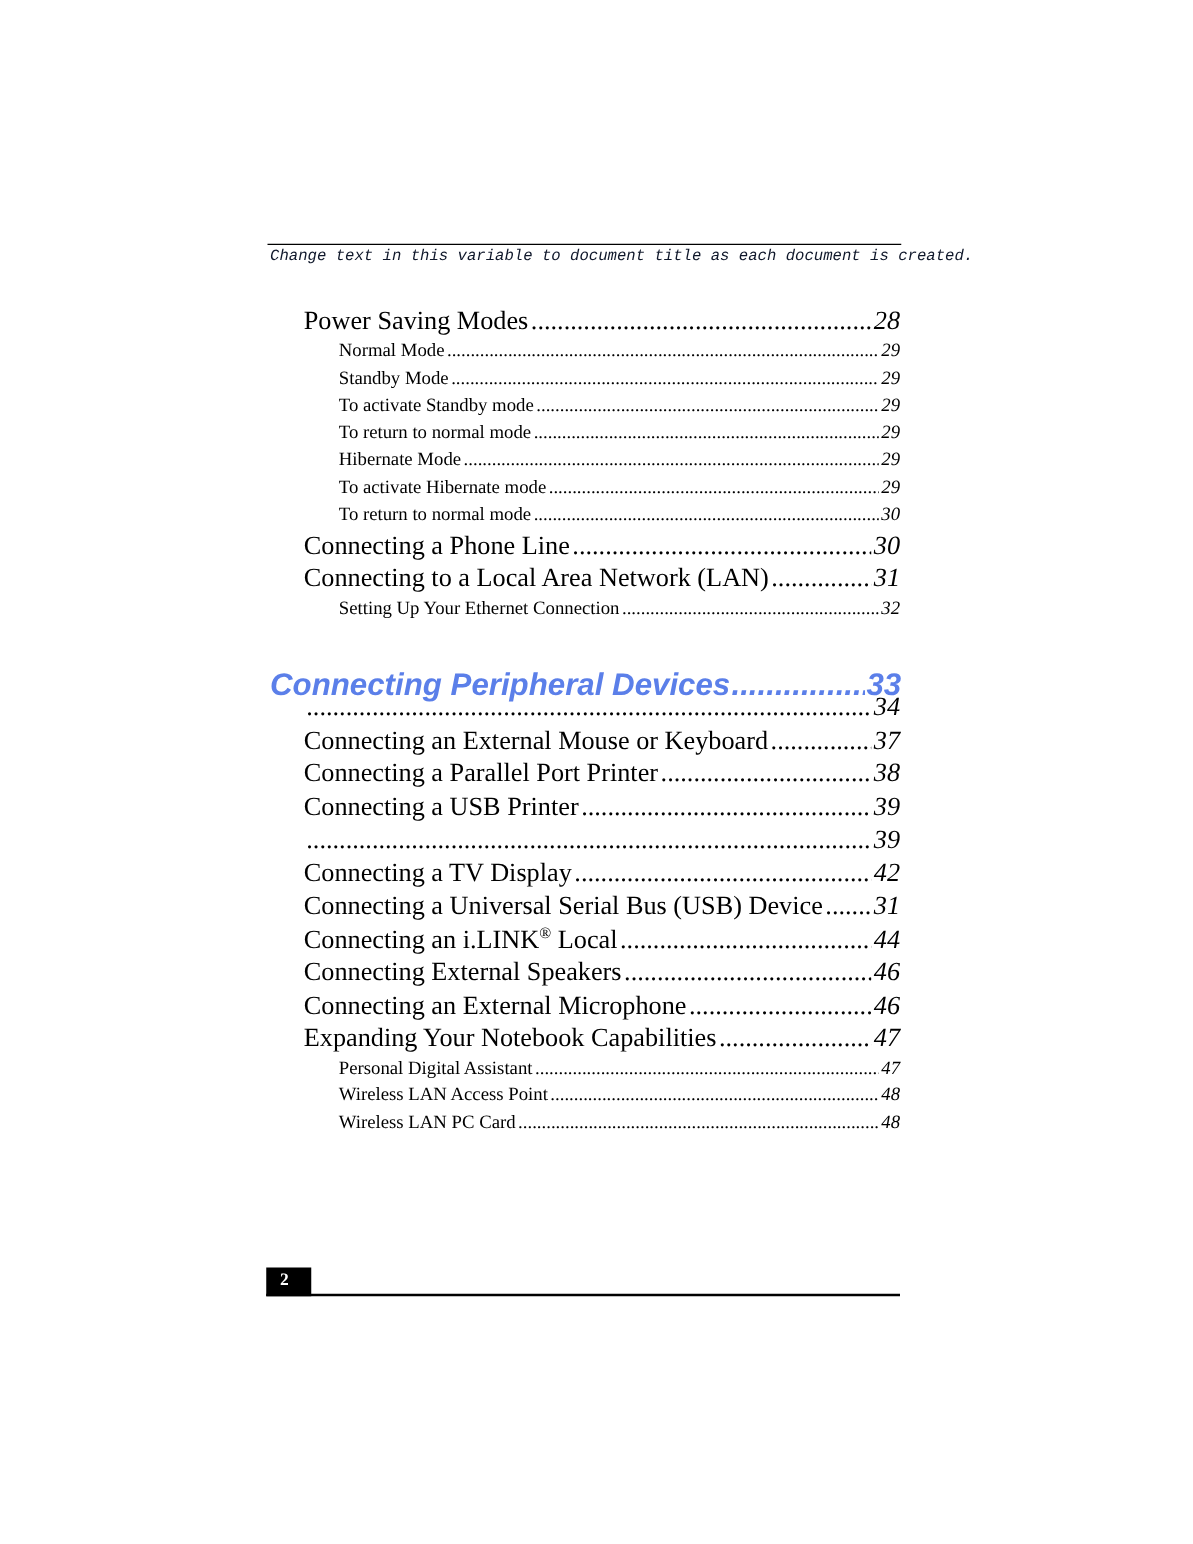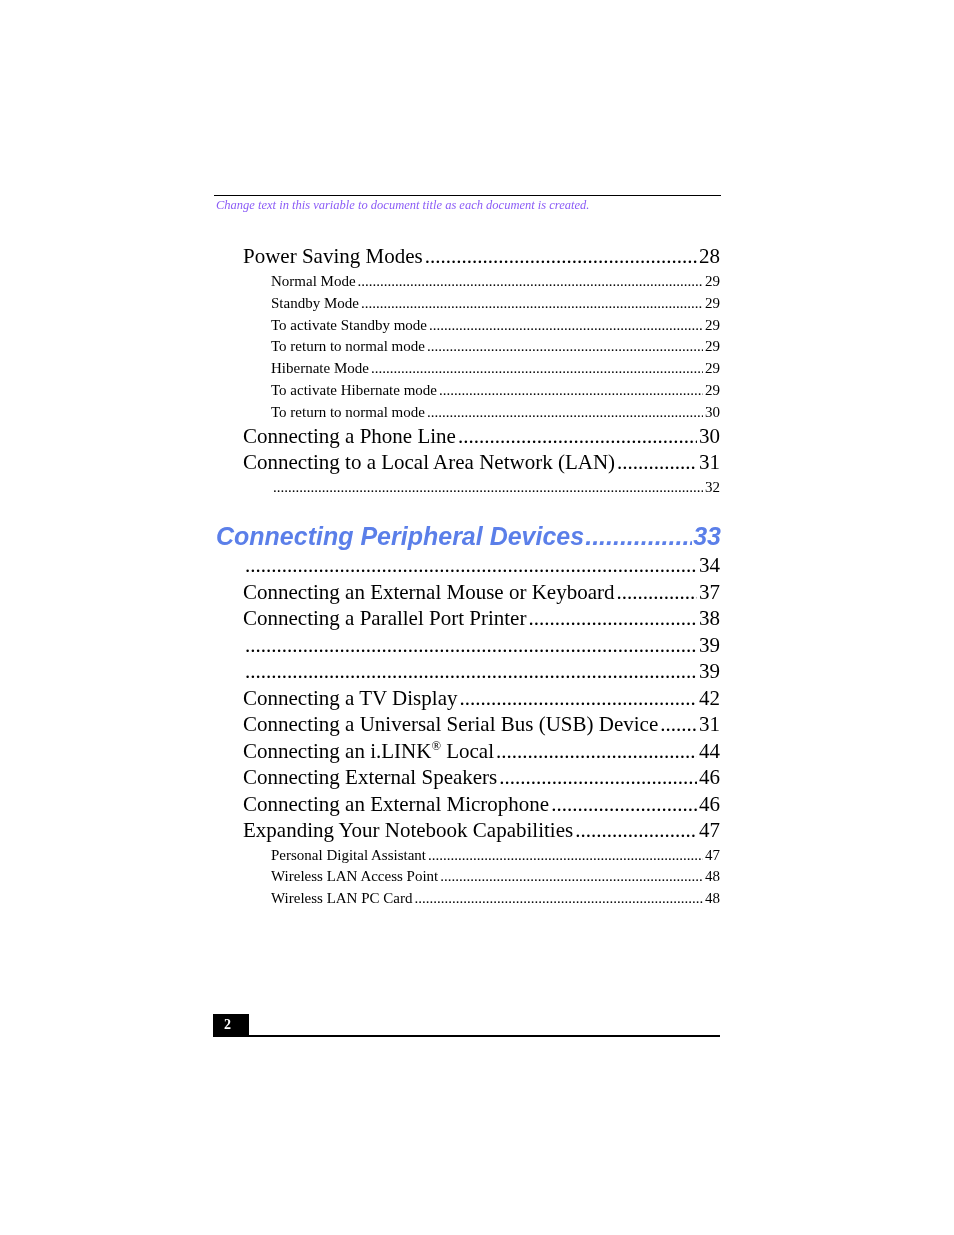--- a/index.html
+++ b/index.html
@@ -1,24 +1,24 @@
 <!DOCTYPE html>
 <html><head>
 <meta charset="utf-8">
 <style>
   html, body { margin: 0; padding: 0; background: #ffffff; }
   body { width: 954px; height: 1235px; position: relative; overflow: hidden; }
   .header-rule { position: absolute; left: 214px; top: 195px; width: 507px; height: 1px; background: #000; }
-  .header-text { position: absolute; left: 216px; top: 198px; font-family: Liberation Serif, serif; font-style: italic; font-size: 12.5px; color: #8b5cf6; white-space: nowrap; }
+  .header-text { position: absolute; left: 216px; top: 198px; font-family: Liberation Mono, monospace; font-style: italic; font-size: 12.5px; color: #0f172a; white-space: nowrap; }
   .toc { position: absolute; left: 0; top: 0; width: 954px; }
   .entry { position: absolute; display: flex; align-items: flex-start; font-family: "Liberation Serif", serif; color: #000; white-space: nowrap; }
   .entry .label { flex: 0 0 auto; }
   .entry .leader { flex: 1 1 auto; overflow: hidden; margin: 0 2px 0 2px; }
   .entry .leader::after { content: "........................................................................................................................................................................................"; letter-spacing: 0px; }
-  .entry .page { flex: 0 0 auto; }
+  .entry .page { flex: 0 0 auto; font-style: italic; }
   .lvl1 { left: 243px; width: 477px; font-size: 21px; }
   .lvl2 { left: 271px; width: 449px; font-size: 15px; }
   .chapter { left: 216px; width: 505px; font-family: "Liberation Sans", sans-serif; font-weight: bold; font-style: italic; font-size: 25px; color: #5b7fe9; }
   .chapter .leader { margin: 0 1px; }
   sup { font-size: 0.6em; vertical-align: super; line-height: 0; }
   .page-num-box { position: absolute; left: 213px; top: 1014px; width: 36px; height: 23px; background: #000; color: #fff; font-family: "Liberation Serif", serif; font-weight: bold; font-size: 14px; line-height: 22px; padding-left: 11px; box-sizing: border-box; }
   .footer-rule { position: absolute; left: 213px; top: 1035px; width: 507px; height: 2px; background: #000; }
 </style>
 </head>
 <body>
@@ -71,45 +71,47 @@
       <span class="label">Connecting a Phone Line</span>
       <span class="leader"></span>
       <span class="page">30</span>
     </div>
   <div class="entry lvl1" style="top:450px">
       <span class="label">Connecting to a Local Area Network (LAN)</span>
       <span class="leader"></span>
       <span class="page">31</span>
     </div>
   <div class="entry lvl2" style="top:479px">
+      <span class="label">Setting Up Your Ethernet Connection</span>
       <span class="leader"></span>
       <span class="page">32</span>
     </div>
 
-  <div class="entry chapter" style="top:522px">
+  <div class="entry chapter" style="top:534px">
       <span class="label">Connecting Peripheral Devices</span>
       <span class="leader"></span>
       <span class="page">33</span>
     </div>
 
   <div class="entry lvl1" style="top:553px">
       <span class="leader"></span>
       <span class="page">34</span>
     </div>
   <div class="entry lvl1" style="top:580px">
       <span class="label">Connecting an External Mouse or Keyboard</span>
       <span class="leader"></span>
       <span class="page">37</span>
     </div>
   <div class="entry lvl1" style="top:606px">
       <span class="label">Connecting a Parallel Port Printer</span>
       <span class="leader"></span>
       <span class="page">38</span>
     </div>
   <div class="entry lvl1" style="top:633px">
+      <span class="label">Connecting a USB Printer</span>
       <span class="leader"></span>
       <span class="page">39</span>
     </div>
   <div class="entry lvl1" style="top:659px">
       <span class="leader"></span>
       <span class="page">39</span>
     </div>
   <div class="entry lvl1" style="top:686px">
       <span class="label">Connecting a TV Display</span>
       <span class="leader"></span>

